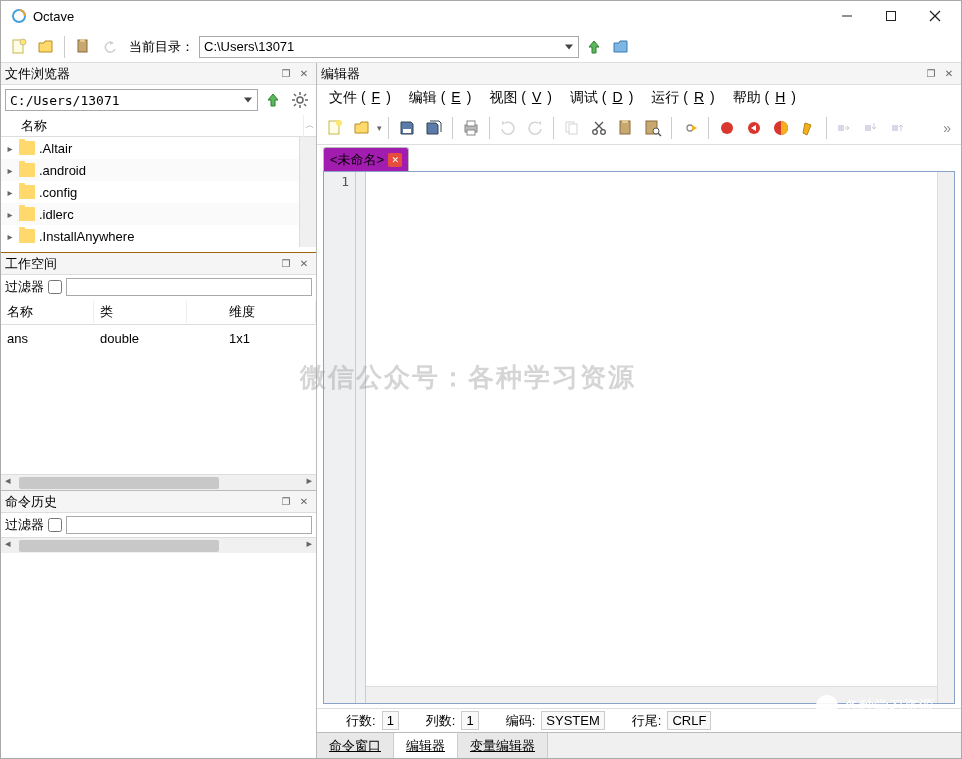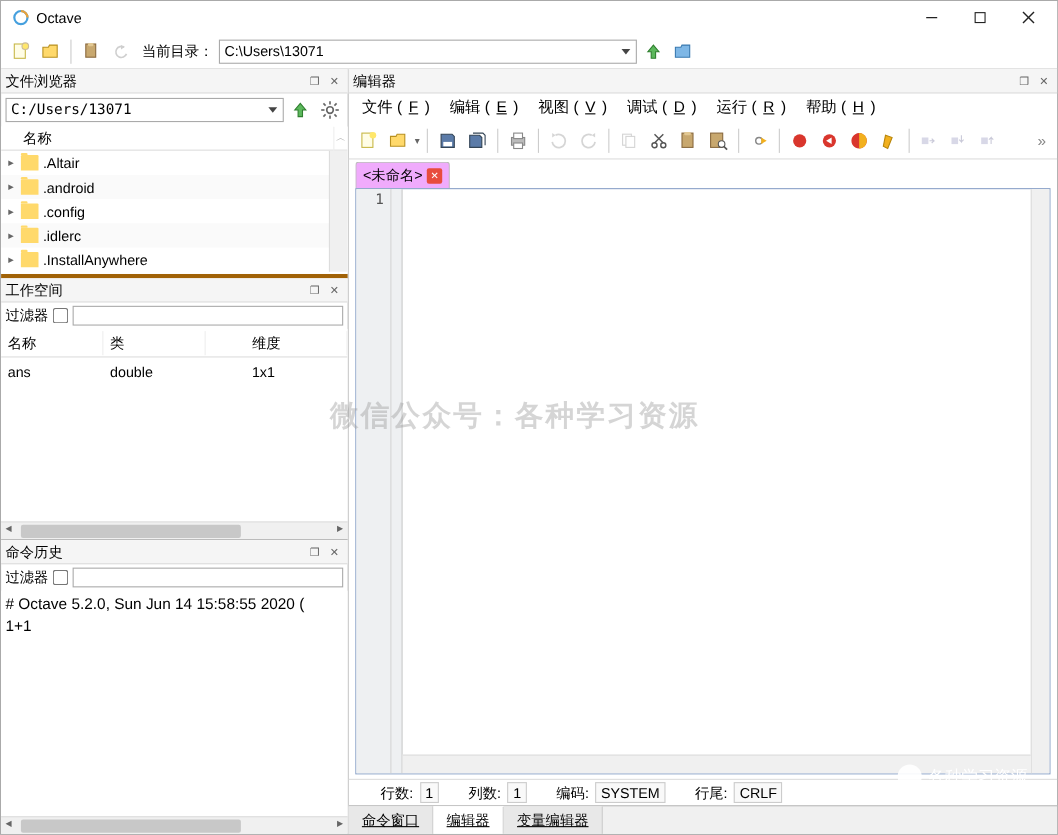--- a/index.html
+++ b/index.html
@@ -25,21 +25,21 @@
 .dropdown-wrap .pathinput { width: 100%; flex: none; }
 
 .body { flex: 1; display: flex; min-height: 0; }
 .leftcol { width: 316px; display: flex; flex-direction: column; border-right: 1px solid #bbb; min-height: 0; }
 .rightcol { flex: 1; display: flex; flex-direction: column; min-height: 0; }
 
 .panehdr { height: 22px; display: flex; align-items: center; padding: 0 4px; background: #f5f5f5; border-bottom: 1px solid #ddd; font-size: 13px; }
 .panehdr .ptitle { flex: 1; }
 .panehdr .pbtn { width: 16px; height: 16px; display: flex; align-items: center; justify-content: center; font-size: 10px; margin-left: 2px; color: #666; }
 
-.filebrowser { flex: 0 0 190px; display: flex; flex-direction: column; border-bottom: 4px solid #a16207; min-height: 0; }
+.filebrowser { flex: 0 0 190px; display: flex; flex-direction: column; border-bottom: 1px solid #a16207; min-height: 0; }
 .fb-toolbar { height: 30px; display: flex; align-items: center; padding: 2px 4px; gap: 3px; }
 .fb-path-wrap { flex: 1; position: relative; }
 .fb-path-wrap::after { content: ""; position: absolute; right: 6px; top: 50%; transform: translateY(-50%); border-left: 4px solid transparent; border-right: 4px solid transparent; border-top: 5px solid #444; pointer-events: none; }
 .fb-path { width: 100%; height: 22px; border: 1px solid #aaa; padding: 0 18px 0 4px; font-family: monospace; font-size: 13px; }
 .fb-tree { flex: 1; overflow: auto; background: #fff; }
 .fb-header { display: flex; border-bottom: 1px solid #ddd; background: #fff; font-size: 13px; height: 22px; align-items: center; }
 .fb-header .col { padding: 2px 6px 2px 20px; flex: 1; border-right: 1px solid #eee; }
 .fb-body { position: relative; }
 .fb-body::before { content: ""; position: absolute; right: 0; top: 0; width: 16px; height: 100%; background: #f0f0f0; border-left: 1px solid #ddd; }
 .fb-row { display: flex; align-items: center; height: 22px; padding: 0 4px; gap: 4px; font-size: 13px; }
@@ -71,21 +71,21 @@
 .hist-scroll::after { content: "▸"; position: absolute; right: 4px; top: -1px; font-size: 11px; color: #666; }
 
 .editor-menubar { height: 26px; display: flex; align-items: center; padding: 0 6px; gap: 6px; font-size: 14px; }
 .editor-menubar span { padding: 2px 6px; cursor: default; }
 .editor-menubar .ul { text-decoration: underline; }
 
 .editor-toolbar { height: 34px; display: flex; align-items: center; padding: 2px 6px; gap: 3px; border-bottom: 1px solid #ddd; }
 .editor-toolbar .more { margin-left: auto; color: #888; font-size: 14px; padding: 0 4px; }
 
 .editor-tabs { height: 26px; display: flex; align-items: flex-end; padding: 0 6px; }
-.etab { height: 24px; display: flex; align-items: center; padding: 0 6px; gap: 4px; background: #f0abfc; border: 1px solid #bbb; border-bottom: none; border-radius: 3px 3px 0 0; font-size: 13px; margin-top: 43px; }
+.etab { height: 24px; display: flex; align-items: center; padding: 0 6px; gap: 4px; background: #a21caf; border: 1px solid #bbb; border-bottom: none; border-radius: 3px 3px 0 0; font-size: 13px; margin-top: 43px; }
 .etab .tclose { width: 14px; height: 14px; background: #e84c3d; color: #fff; font-size: 9px; display: flex; align-items: center; justify-content: center; border-radius: 2px; }
 
 .editor-body { flex: 1; display: flex; border: 1px solid #8aa2c8; margin: 0 6px 4px 6px; min-height: 0; background: #fff; position: relative; }
 .gutter { width: 32px; background: #eef0f2; border-right: 1px solid #ccc; text-align: right; padding: 2px 6px; font-size: 13px; color: #555; font-family: monospace; }
 .scrollgutter { width: 10px; background: #eef0f2; border-right: 1px solid #ccc; }
 .editor-text { flex: 1; padding: 2px 4px; }
 .editor-vscroll { position: absolute; right: 0; top: 0; bottom: 0; width: 17px; background: #f0f0f0; border-left: 1px solid #ddd; }
 .editor-hscroll { position: absolute; left: 42px; right: 17px; bottom: 0; height: 17px; background: #f0f0f0; border-top: 1px solid #ddd; }
 
 .editor-status { height: 24px; display: flex; align-items: center; padding: 0 8px; gap: 6px; font-size: 13px; border-top: 1px solid #ddd; }
@@ -273,24 +273,20 @@
         <div class="panehdr">
           <span class="ptitle">命令历史</span>
           <span class="pbtn">❐</span>
           <span class="pbtn">✕</span>
         </div>
         <div class="ws-filter">
           <span>过滤器</span>
           <input type="checkbox" style="">
           <input type="text" style="">
         </div>
-        <div class="hist-body" id="hist-body">
-            <div># Octave 5.2.0, Sun Jun 14 15:58:55 2020 (</div>
-            <div>1+1</div>
-          </div>
         <div class="hist-scroll">
             <div class="hist-scroll-thumb"></div>
           </div>
       </div>
     </div>
 
     <div class="rightcol">
       <div class="panehdr">
         <span class="ptitle">编辑器</span>
         <span class="pbtn">❐</span>

